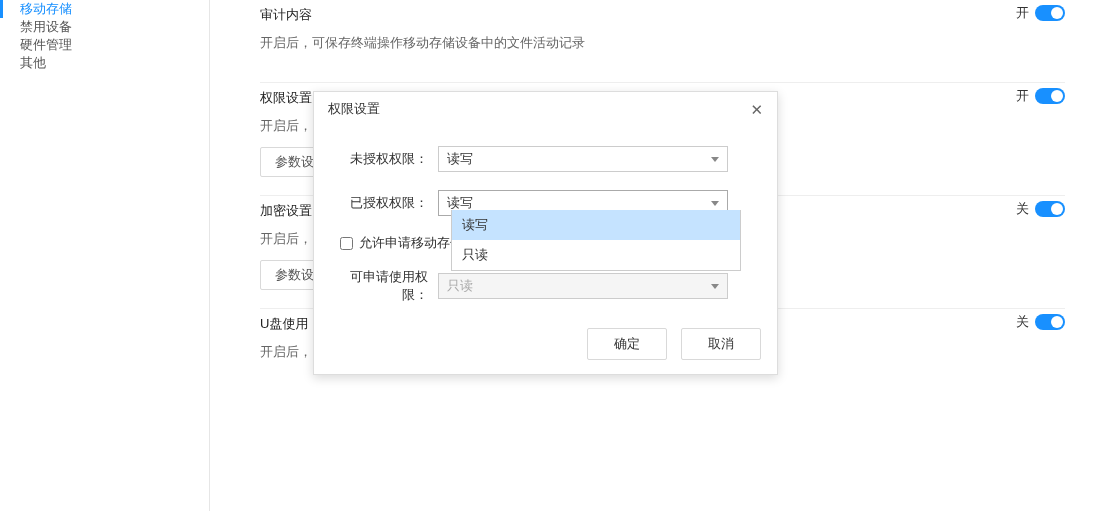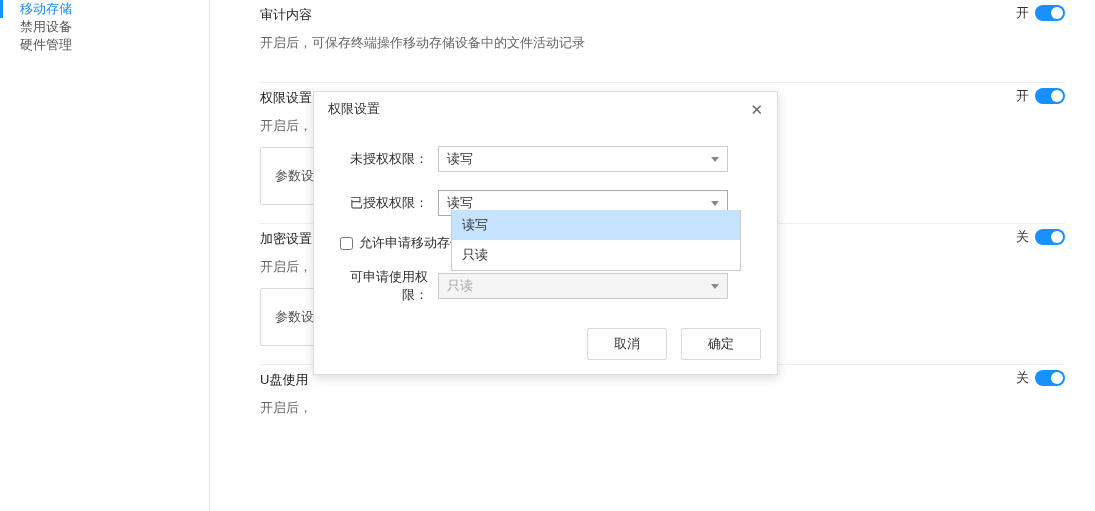--- a/index.html
+++ b/index.html
@@ -48,21 +48,21 @@
   }
   .section-desc {
     color: #666;
     font-size: 13px;
     margin: 0 0 12px 0;
     font-family: Liberation Mono, monospace;
   }
   .param-btn {
     border: 1px solid #d9d9d9;
     background: #fff;
-    padding: 19px 14px;
+    padding: 5px 14px;
     color: #555;
     font-size: 13px;
     cursor: pointer;
     border-radius: 2px;
   }
   .switch-wrap {
     position: absolute;
     right: 0;
     top: 4px;
     display: flex;
@@ -193,20 +193,21 @@
   }
 </style>
 </head>
 <body>
 
 <div class="layout">
   <div class="sidebar">
     <div class="sidebar-item active">移动存储</div>
     <div class="sidebar-item">禁用设备</div>
     <div class="sidebar-item">硬件管理</div>
+    <div class="sidebar-item">其他</div>
   </div>
 
   <div class="main">
 
     <div class="section">
       <p class="section-title">审计内容</p>
       <p class="section-desc">开启后，可保存终端操作移动存储设备中的文件活动记录</p>
       <div class="switch-wrap">
         <span>开</span>
         <span class="switch">
@@ -283,16 +284,16 @@
         <span class="arrow"></span>
       </div>
     </div>
   </div>
 
   <div class="dropdown">
     <div class="dropdown-item selected">读写</div>
     <div class="dropdown-item">只读</div>
   </div>
   <div class="modal-footer">
+    <button class="modal-btn">确定</button>
     <button class="modal-btn">取消</button>
-    <button class="modal-btn">确定</button>
   </div>
 </div>
 
 </body></html>

